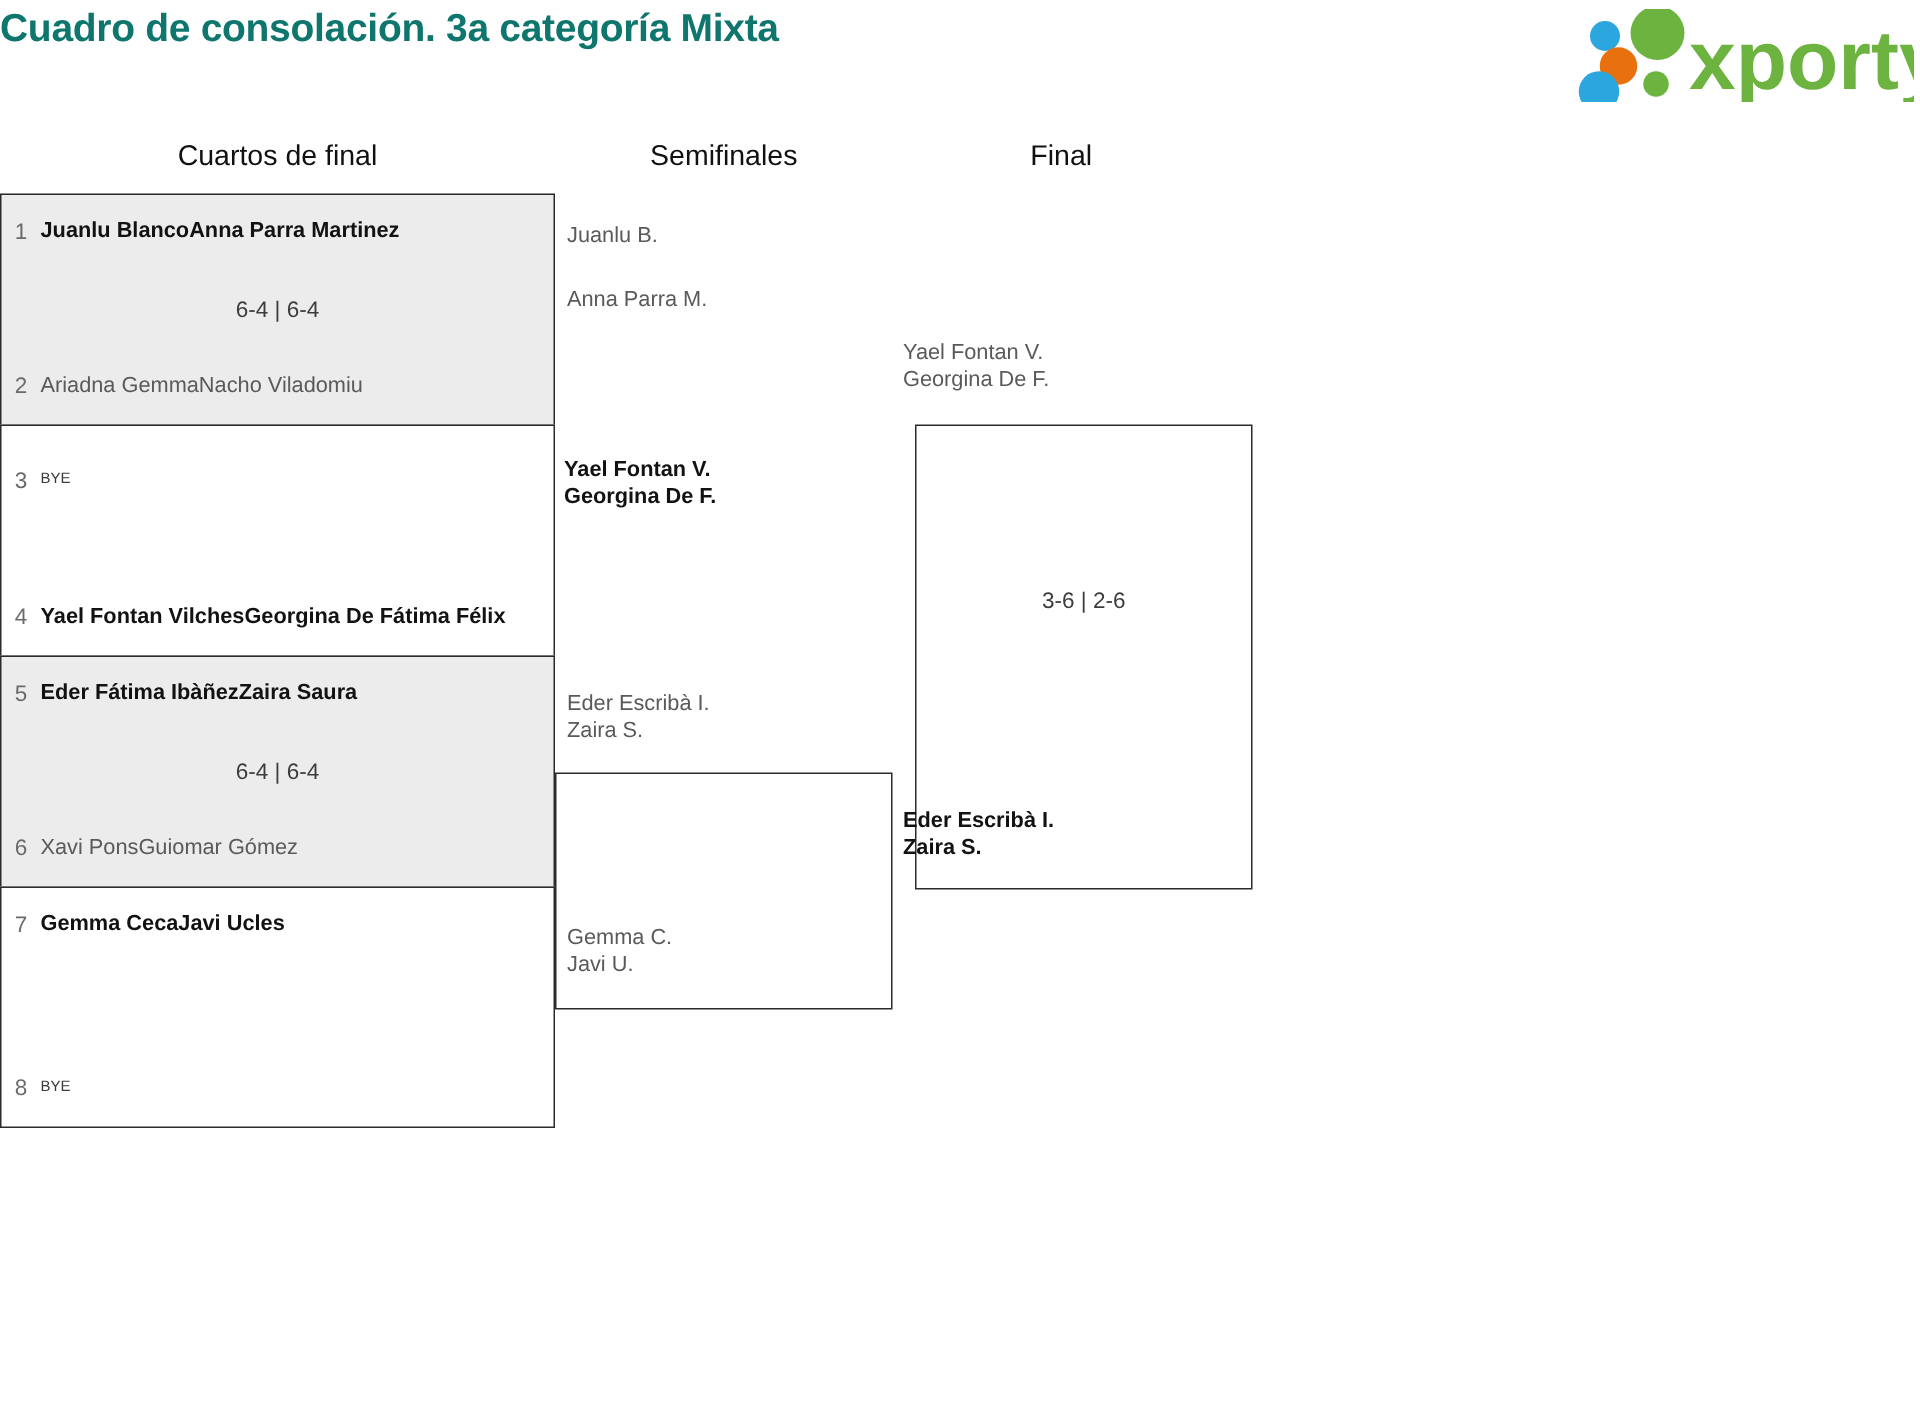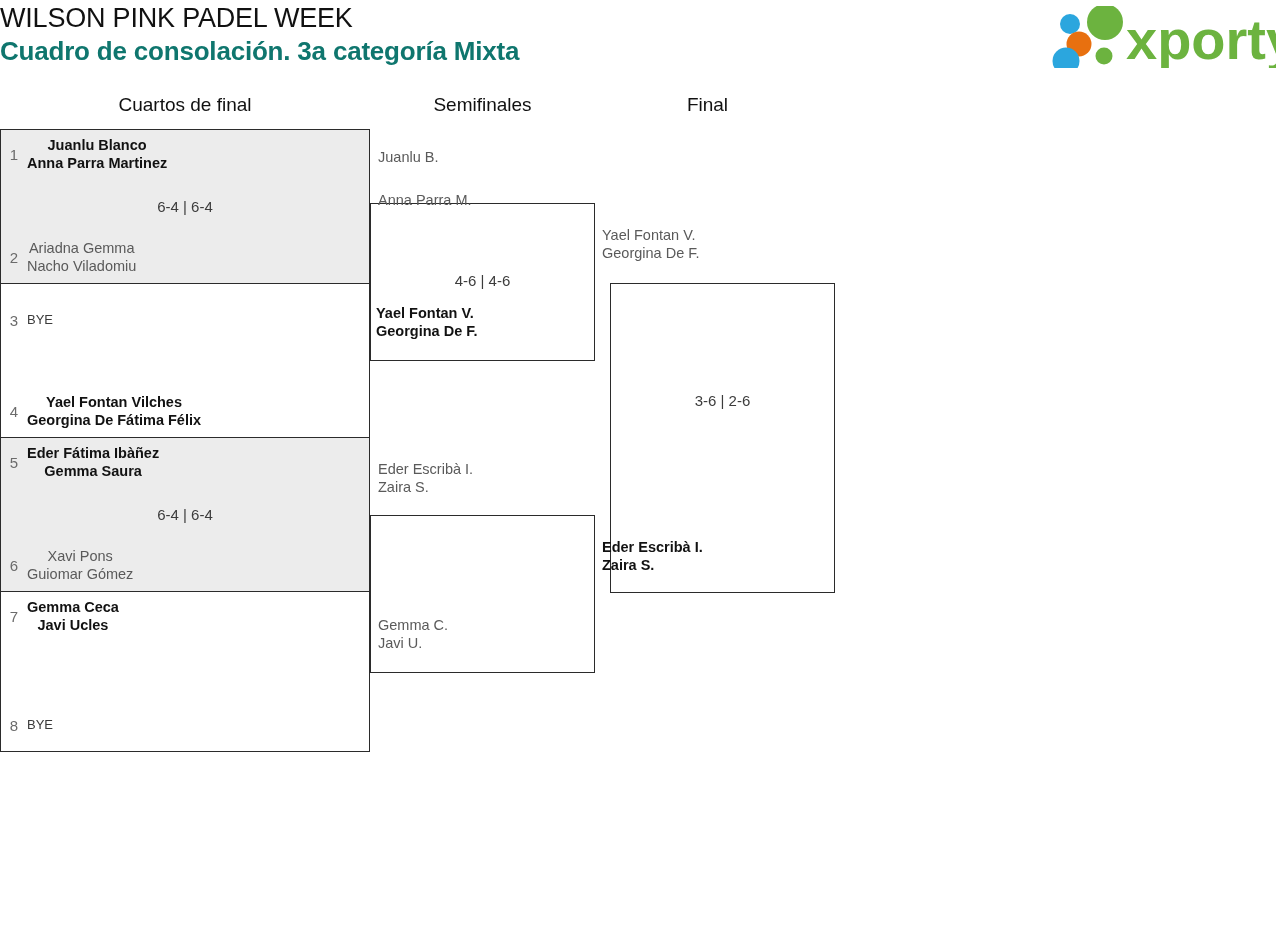--- a/index.html
+++ b/index.html
@@ -86,32 +86,31 @@
   .seed {
     width: 26px;
     flex: 0 0 26px;
     text-align: center;
     font-size: 15px;
     color: #6b6b6b;
     font-weight: 400;
   }
   .names {
     display: flex;
-    flex-direction: column;
+    flex-direction: row;
     justify-content: center;
     line-height: 18px;
-    text-align: center;
   }
   .names .n {
     font-size: 14.5px;
     white-space: nowrap;
   }
   .winner .n { font-weight: 700; color: #121212; }
   .loser  .n { font-weight: 400; color: #5a5a5a; }
-  .bye .n { font-weight: 400; color: #3b3b3b; font-size: 13px; }
+  .bye .n { font-weight: 400; color: #3b3b3b; font-size: 10px; }
 
   .score {
     position: absolute;
     width: 100%;
     text-align: center;
     font-size: 15px;
     color: #3c3c3c;
     white-space: nowrap;
   }
 
@@ -126,21 +125,20 @@
   .adv .n { font-size: 14.5px; }
   .adv.winner .n { font-weight: 700; color: #121212; }
   .adv.loser  .n { font-weight: 400; color: #5a5a5a; }
 </style>
 </head>
 <body>
 
 <div id="header">
 
   <div id="title-block">
-    <div class="title-line1">WILSON PINK PADEL WEEK</div>
     <div class="title-line2">Cuadro de consolación. 3a categoría Mixta</div>
   </div>
 
   <div id="logo">
     <svg width="226" height="62" viewBox="0 0 226 62" xmlns="http://www.w3.org/2000/svg">
 
       <circle cx="20" cy="18" r="10" fill="#2ba6de"></circle>
       <circle cx="55" cy="16" r="18" fill="#6cb33f"></circle>
       <circle cx="29" cy="38" r="12.5" fill="#e8700f"></circle>
       <circle cx="16" cy="55" r="13.5" fill="#2ba6de"></circle>
@@ -190,21 +188,21 @@
         <span class="n">Georgina De Fátima Félix</span>
       </span>
     </div>
   </div>
 
   <div class="mb shaded" style="left:0; top:308px; width:370px; height:155px;">
     <div class="team winner" style="top:5px;">
       <span class="seed">5</span>
       <span class="names">
         <span class="n">Eder Fátima Ibàñez</span>
-        <span class="n">Gemma Saura</span>
+        <span class="n">Zaira Saura</span>
       </span>
     </div>
     <div class="score" style="top:68px;">6-4 | 6-4</div>
     <div class="team loser" style="top:108px;">
       <span class="seed">6</span>
       <span class="names">
         <span class="n">Xavi Pons</span>
         <span class="n">Guiomar Gómez</span>
       </span>
     </div>
@@ -220,23 +218,20 @@
     </div>
     <div class="score" style="top:68px;"></div>
     <div class="team bye" style="top:114px;">
       <span class="seed">8</span>
       <span class="names">
         <span class="n">BYE</span>
       </span>
     </div>
   </div>
 
-  <div class="mb plain" style="left:370px; top:74px; width:225px; height:158px;">
-    <div class="score" style="top:68px;">4-6 | 4-6</div>
-  </div>
 
   <div class="adv loser" style="left:378px; top:19px;gap:25px;">
     <span class="n">Juanlu B.</span>
     <span class="n">Anna Parra M.</span>
   </div>
   <div class="adv winner" style="left:376px; top:175px;">
     <span class="n">Yael Fontan V.</span>
     <span class="n">Georgina De F.</span>
   </div>
 

